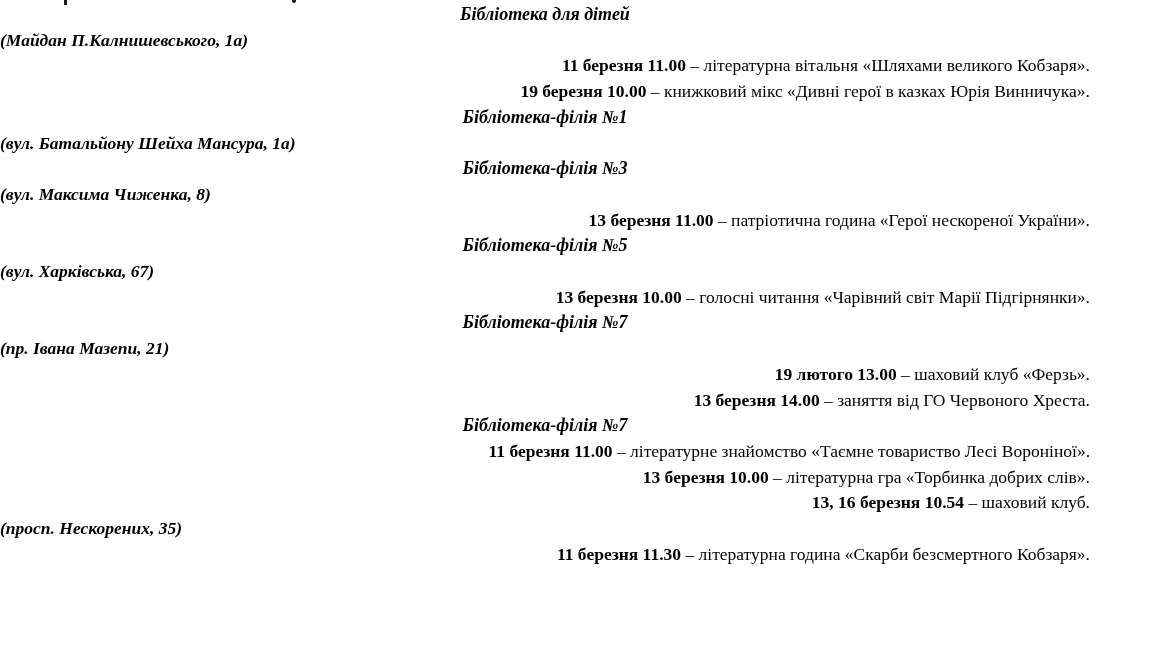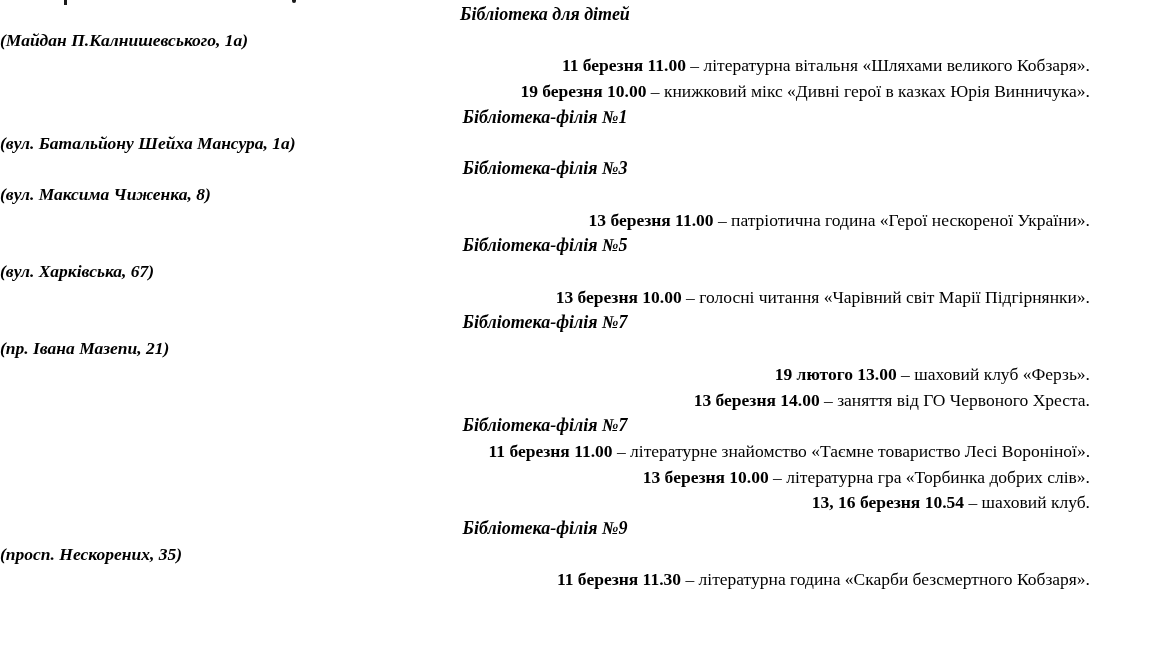--- a/index.html
+++ b/index.html
@@ -92,18 +92,17 @@
   </section>
 
   <section>
     <h2 class="sec-title">Бібліотека-філія №7</h2>
     <p class="event"><span class="dt">11 березня 11.00</span><span> – літературне знайомство «Таємне товариство Лесі Вороніної».</span></p>
     <p class="event"><span class="dt">13 березня 10.00</span><span> – літературна гра «Торбинка добрих слів».</span></p>
     <p class="event"><span class="dt">13, 16 березня 10.54</span><span> – шаховий клуб.</span></p>
   </section>
 
   <section>
-    <h2 class="sec-title">Бібліотека-філія №9</h2>
     <p class="sec-address">(просп. Нескорених, 35)</p>
     <p class="event"><span class="dt">11 березня 11.30</span><span> – літературна година «Скарби безсмертного Кобзаря».</span></p>
   </section>
 
 </div>
 
 </body></html>

